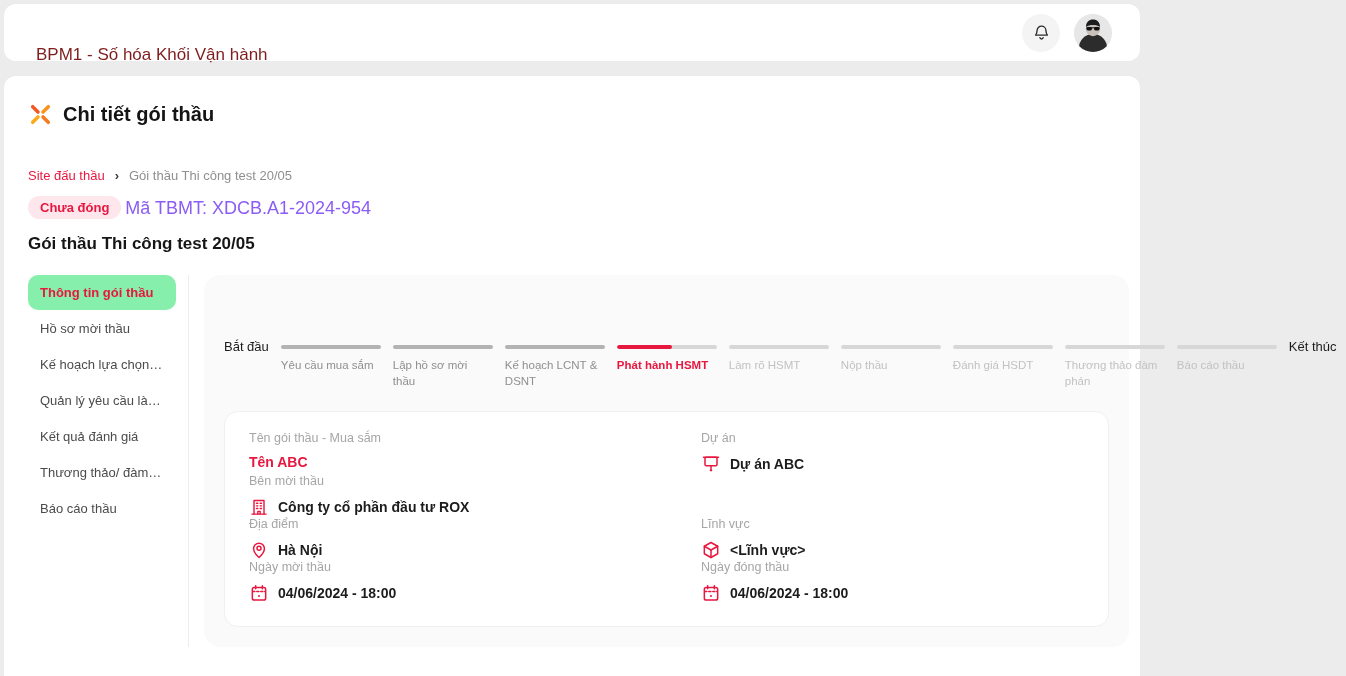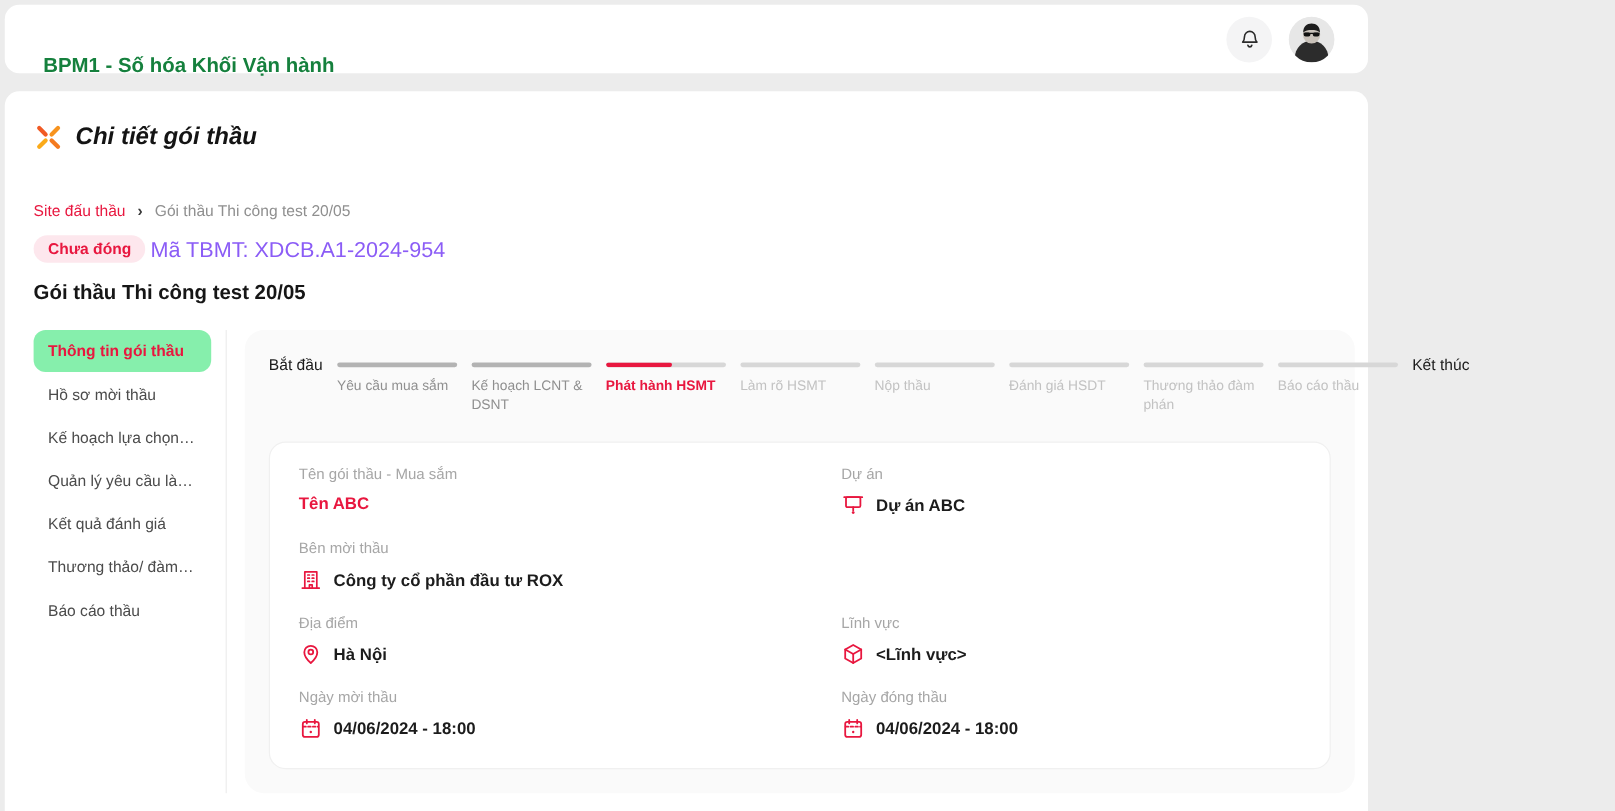--- a/index.html
+++ b/index.html
@@ -17,69 +17,69 @@
     background:var(--page-bg);
     font-family:"Liberation Sans","DejaVu Sans",sans-serif;
     position:relative;overflow:hidden;color:var(--dark);
   }
   
   .top-bar{
     position:absolute;left:4px;top:4px;width:1136px;height:57px;
     background:var(--panel-bg);border-radius:12px;
     display:flex;align-items:center;padding:0 18px 0 32px;
   }
-  .app-title{font-size:17px;font-weight:700;color:#15803d;flex:1;margin-top:44px;}
+  .app-title{font-size:17px;font-weight:400;color:#7f1d1d;flex:1;margin-top:44px;}
   .bell-btn{width:38px;height:38px;border-radius:50%;background:#f4f4f5;
     display:flex;align-items:center;justify-content:center;margin-right:14px;cursor:pointer;}
   .avatar{width:38px;height:38px;border-radius:50%;overflow:hidden;margin-right:10px;flex:none;background:#e9e9e9;}
   .user-meta{line-height:1.2;}
   .user-name{font-size:13px;font-weight:700;color:#1f1f1f;}
   .user-company{font-size:11px;color:#9a9a9a;margin-top:2px;}
   
   .main-panel{
     position:absolute;left:4px;top:76px;width:1136px;height:640px;
     background:var(--panel-bg);border-radius:12px;padding:26px 0 0 24px;
   }
   .page-head{display:flex;align-items:center;gap:10px;}
-  .page-title{font-size:20px;font-weight:700;color:#141414;font-style:italic;}
+  .page-title{font-size:20px;font-weight:700;color:#141414;}
   .breadcrumb{margin-top:41px;display:flex;align-items:center;gap:10px;font-size:13px;}
   .bc-root{color:var(--accent);font-weight:500;cursor:pointer;}
   .bc-sep{color:#3a3a3a;font-size:13px;font-weight:700;}
   .bc-current{color:#8f8f8f;}
   .meta-row{margin-top:13px;display:flex;align-items:flex-end;gap:4px;}
   .status-badge{background:var(--badge-bg);color:var(--accent);font-size:13px;font-weight:700;
     padding:4px 12px;border-radius:13px;}
   .code-text{font-size:18px;color:#8b5cf6;}
   .bid-heading{margin-top:15px;font-size:17px;font-weight:700;color:#161616;}
   
   .body-row{margin-top:21px;display:flex;align-items:flex-start;}
   .sidebar{width:148px;flex:none;}
   .side-item{font-size:13px;color:#4b4b4b;padding:10px 12px;border-radius:10px;
     margin-bottom:1px;cursor:pointer;white-space:nowrap;overflow:hidden;text-overflow:ellipsis;}
   .side-item.active{background:#86efac;color:var(--accent);font-weight:700;}
   .v-divider{width:1px;background:#ededed;margin-left:12px;align-self:stretch;min-height:358px;}
   .content{margin-left:15px;flex:none;width:925px;}
   
   .stepper-card{width:925px;min-height:340px;background:var(--stepper-bg);border-radius:16px;
     padding:20px;overflow:visible;}
-  .stepper-row{display:flex;align-items:flex-start;white-space:nowrap;}
+  .stepper-row{display:flex;align-items:flex-start;white-space:nowrap;margin-top:43px;}
   .edge-label{font-size:13px;color:#1b1b1b;padding-top:1px;flex:none;}
   .edge-label.start{margin-right:12px;}
   .steps{display:flex;flex:none;}
   .step{width:100px;margin-right:12px;flex:none;}
   .step-bar{height:4px;border-radius:2px;margin-top:7px;background:#d7d7d7;position:relative;overflow:hidden;}
   .step.done .step-bar{background:#b3b3b3;}
   .step-fill{position:absolute;left:0;top:0;bottom:0;background:var(--accent);border-radius:2px;}
   .step-label{margin-top:9px;font-size:11.5px;line-height:1.35;white-space:normal;color:#c2c2c2;}
   .step.done .step-label{color:#8f8f8f;}
   .step.active .step-label{color:var(--accent);font-weight:700;}
   
   .detail-card{margin-top:22px;background:#ffffff;border:1px solid #f0f0f0;border-radius:14px;
     width:885px;padding:19px 24px 23px;}
-  .detail-grid{display:grid;grid-template-columns:452px 1fr;row-gap:19px;}
+  .detail-grid{display:grid;grid-template-columns:452px 1fr;}
   .field-label{font-size:12.5px;color:var(--label-gray);}
   .field-value{margin-top:9px;display:flex;align-items:center;gap:9px;font-size:14px;font-weight:700;color:#1c1c1c;}
   .field-value.link span[data-name="detail-value"]{color:var(--accent);cursor:pointer;}
   .f-icon{width:20px;height:20px;display:inline-flex;flex:none;}
   .f-icon svg{width:20px;height:20px;}
 </style>
 </head>
 <body>
 
 <header class="top-bar" data-name="top-bar">
@@ -149,20 +149,24 @@
 
         <div class="stepper-row" data-name="process-stepper">
           <span class="edge-label start" data-name="stepper-start-label">Bắt đầu</span>
           <div class="steps" data-name="stepper-steps">
               <div class="step done" data-name="stepper-step">
                 <div class="step-bar" data-name="step-progress-bar"></div>
                 <div class="step-label" data-name="step-label">Yêu cầu mua sắm</div>
               </div>
               <div class="step done" data-name="stepper-step">
                 <div class="step-bar" data-name="step-progress-bar"></div>
+                <div class="step-label" data-name="step-label">Lập hồ sơ mời thầu</div>
+              </div>
+              <div class="step done" data-name="stepper-step">
+                <div class="step-bar" data-name="step-progress-bar"></div>
                 <div class="step-label" data-name="step-label">Kế hoạch LCNT &amp; DSNT</div>
               </div>
               <div class="step active" data-name="stepper-step">
                 <div class="step-bar" data-name="step-progress-bar">
                   <div class="step-fill" data-name="step-progress-fill" style="width: 55%;"></div>
                 </div>
                 <div class="step-label" data-name="step-label">Phát hành HSMT</div>
               </div>
               <div class="step upcoming" data-name="stepper-step">
                 <div class="step-bar" data-name="step-progress-bar"></div>

